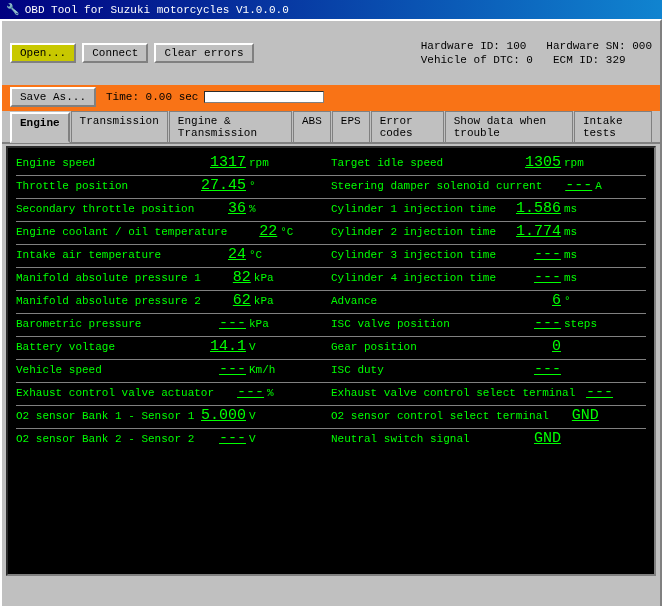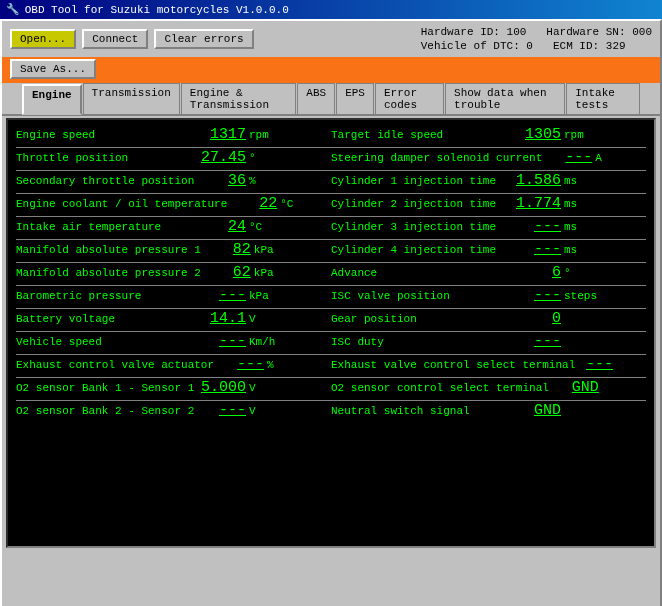--- a/index.html
+++ b/index.html
@@ -24,21 +24,21 @@
     .main-window {
       background: #c0c0c0;
       border: 2px solid #ffffff;
       border-right-color: #808080;
       border-bottom-color: #808080;
       width: 662px;
       height: 592px;
     }
     .toolbar {
       background: #c0c0c0;
-      padding: 5px 8px;
+      padding: 19px 8px;
       display: flex;
       align-items: center;
       gap: 6px;
     }
     .btn {
       background: #c0c0c0;
       border: 2px solid #ffffff;
       border-right-color: #808080;
       border-bottom-color: #808080;
       color: #000000;
@@ -79,21 +79,21 @@
       color: #000000;
     }
     .progress-bar {
       width: 120px;
       height: 12px;
       background: #ffffff;
       border: 1px inset #808080;
     }
     .tabs-container {
       background: #c0c0c0;
-      padding: 0 20px;
+      padding: 0 8px;
       display: flex;
       gap: 1px;
       border-bottom: 2px solid #808080;
     }
     .tab {
       background: #c0c0c0;
       border: 1px solid #808080;
       border-bottom: none;
       padding: 3px 8px;
       font-size: 11px;
@@ -183,20 +183,24 @@
         </span>
         <span>
           <span>ECM ID:</span>&nbsp;<span>329</span>
         </span>
       </div>
     </div>
   </div>
 
   <div class="toolbar2">
     <button class="btn">Save As...</button>
+    <div class="time-display">
+      <span>Time: 0.00 sec</span>
+      <div class="progress-bar"></div>
+    </div>
   </div>
 
   <div class="tabs-container">
     <div class="tab active">Engine</div>
     <div class="tab">Transmission</div>
     <div class="tab">Engine &amp; Transmission</div>
     <div class="tab">ABS</div>
     <div class="tab">EPS</div>
     <div class="tab">Error codes</div>
     <div class="tab">Show data when trouble</div>

